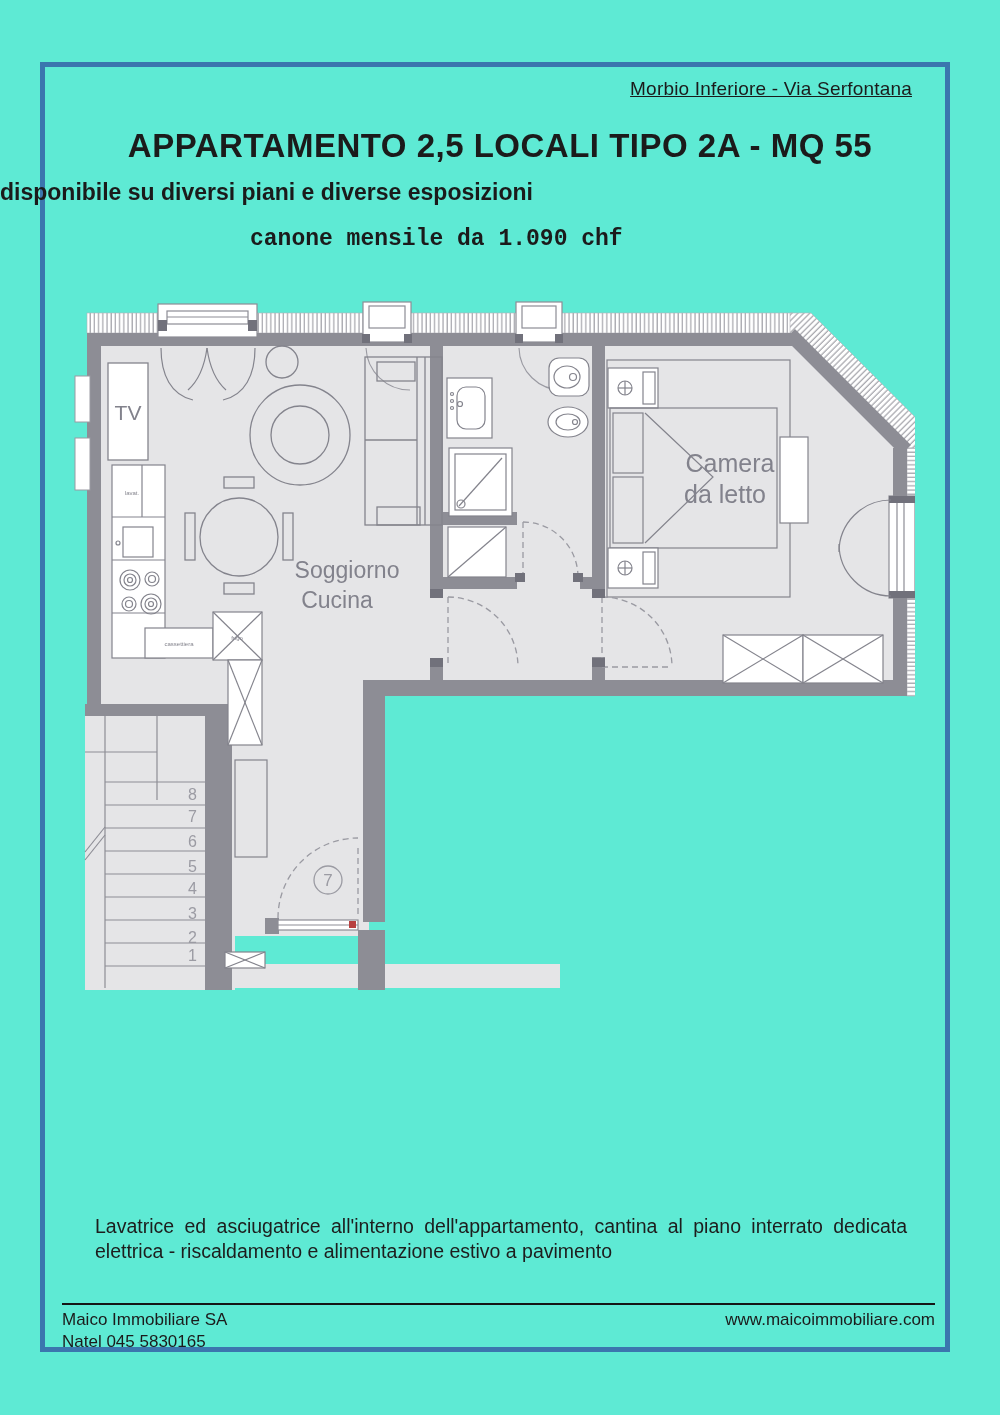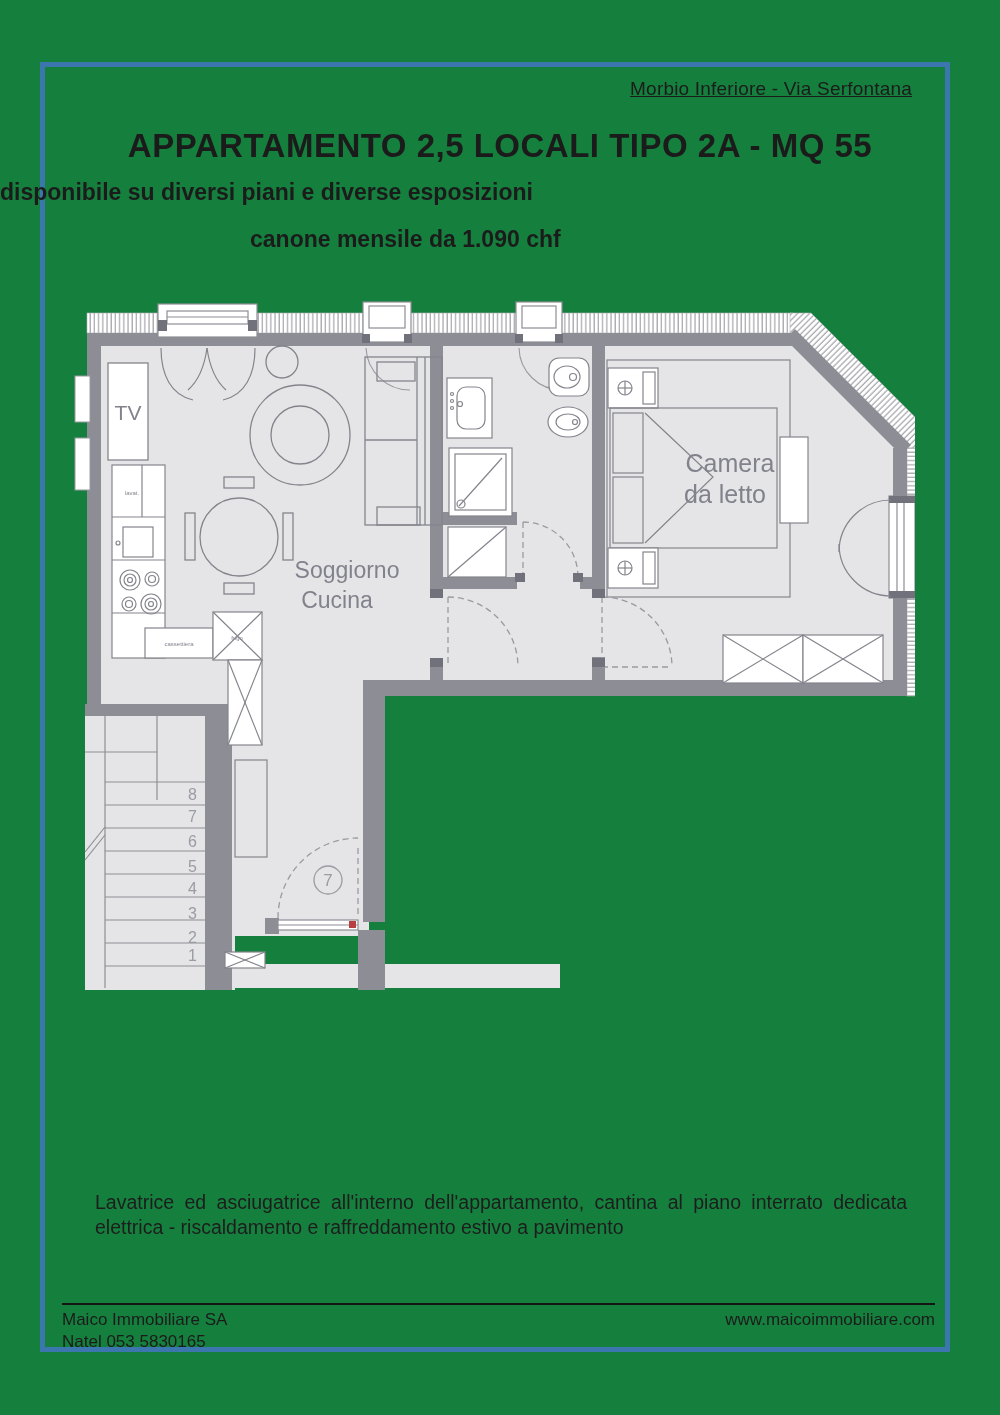--- a/index.html
+++ b/index.html
@@ -1,30 +1,30 @@
 <!DOCTYPE html>
 <html><head>
 <meta charset="utf-8">
 <style>
   html,body{margin:0;padding:0;background:#fff;}
-  .page{position:relative;width:1000px;height:1415px;background:#15803d;
+  .page{position:relative;width:1000px;height:1415px;background:#5eead4;
         font-family:"Liberation Sans",sans-serif;color:#1b1b1b;overflow:hidden;}
   .frame{position:absolute;left:40px;top:62px;width:910px;height:1290px;
          border:5px solid #3b76ae;box-sizing:border-box;}
   .loc{position:absolute;top:78px;right:88px;font-size:19px;
        text-decoration:underline;letter-spacing:.2px;}
   .title{position:absolute;top:127px;left:0;width:1000px;text-align:center;
          font-size:33px;font-weight:bold;letter-spacing:.5px;}
   .sub1{position:absolute;top:179px;left:0;width:1000px;text-align:left;
         font-size:23px;font-weight:bold;}
-  .sub2{position:absolute;top:226px;left:250px;font-size:23px;font-weight:bold;}
+  .sub2{position:absolute;top:226px;left:250px;font-size:23px;font-weight:bold;font-family:Liberation Mono, monospace;}
   .plan{position:absolute;left:73px;top:300px;}
   .desc{position:absolute;left:95px;top:1190px;width:812px;font-size:19.5px;
         line-height:25px;color:#1d1d1d;}
-  .just{text-align:justify;text-align-last:justify;}
+  .just{text-align:justify;text-align-last:justify;margin-top:24px;}
   .footline{position:absolute;left:62px;top:1303px;width:873px;height:0;
             border-top:2px solid #151515;}
   .footL{position:absolute;left:62px;top:1309px;font-size:17px;line-height:22px;}
   .footR{position:absolute;right:65px;top:1309px;font-size:17px;line-height:22px;text-align:right;}
   svg text{font-family:"Liberation Sans",sans-serif;}
   .plantxt{fill:#82828c;}
 </style>
 </head>
 <body>
 
@@ -321,25 +321,25 @@
     <text x="252" y="308" font-size="23" class="plantxt" text-anchor="middle">Cucina</text>
     <text x="645" y="172" font-size="25" class="plantxt" text-anchor="middle">Camera</text>
     <text x="640" y="203" font-size="25" class="plantxt" text-anchor="middle">da letto</text>
     <text x="47" y="195" font-size="6" fill="#84848d" text-anchor="middle">lavat.</text>
     <text x="94" y="346" font-size="6" fill="#84848d" text-anchor="middle">cassettiera</text>
     <text x="152" y="340" font-size="6" fill="#84848d" text-anchor="middle">frigo</text>
   </svg>
 
   <div class="desc">
     <div class="just">Lavatrice ed asciugatrice all'interno dell'appartamento, cantina al piano interrato dedicata</div>
-    <div>elettrica - riscaldamento e raffreddamento estivo a pavimento</div>
+    <div>elettrica - riscaldamento e alimentazione estivo a pavimento</div>
   </div>
 
   <div class="footline"></div>
   <div class="footL">
     <div>Maico Immobiliare SA</div>
-    <div>Natel 053 5830165</div>
+    <div>Natel 045 5830165</div>
   </div>
   <div class="footR">
     <div>www.maicoimmobiliare.com</div>
   </div>
 
 </div>
 
 </body></html>

